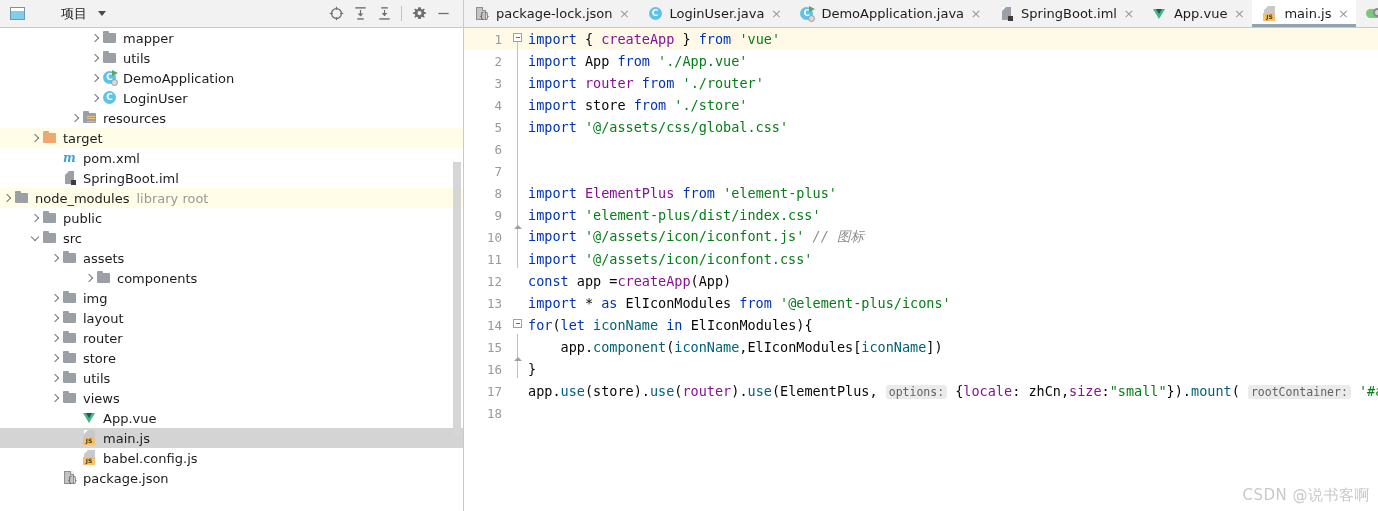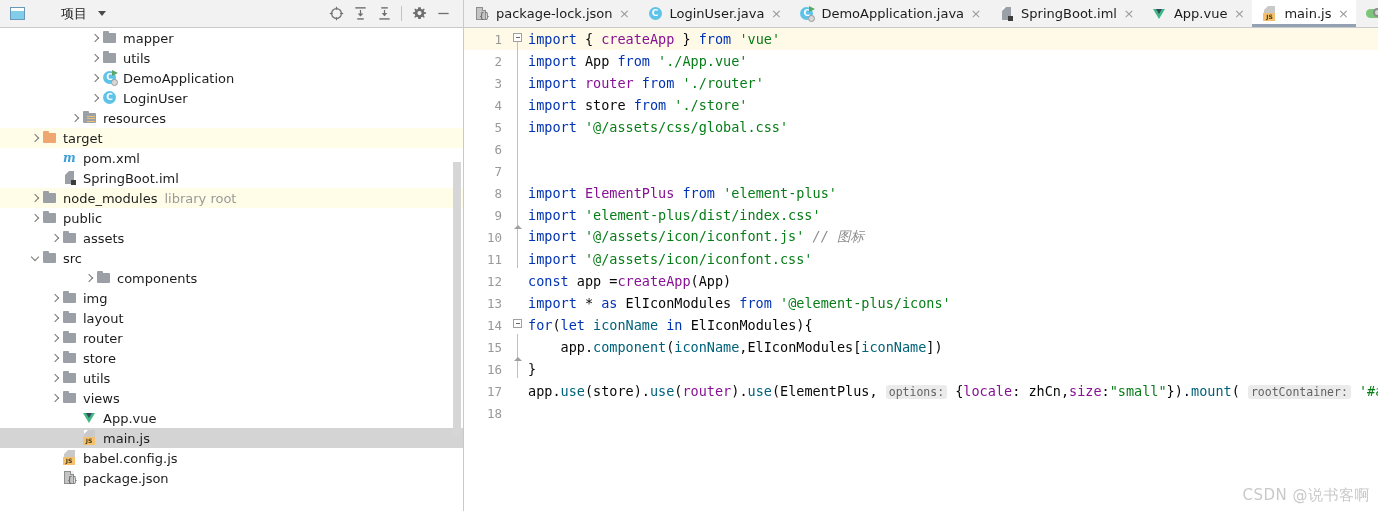--- a/index.html
+++ b/index.html
@@ -527,56 +527,56 @@
         </div>
         <div class="tree-row" style="padding-left: 48px;">
           <span class="arrow"></span>
           <span class="tree-icon ic-iml">
             <span class="pg"></span>
             <span class="corner"></span>
             <span class="sq"></span>
           </span>
           <span class="tree-label">SpringBoot.iml</span>
         </div>
-        <div class="tree-row hl-yellow" style="padding-left: 28px; text-align: center;">
+        <div class="tree-row hl-yellow" style=" text-align: center;">
           <span class="arrow">
             <span class="chev-r"></span>
           </span>
           <span class="tree-icon">
             <span class="folder"></span>
           </span>
           <span class="tree-label">node_modules</span>
           <span class="tree-sub">library root</span>
         </div>
         <div class="tree-row" style="padding-left: 28px;">
           <span class="arrow">
             <span class="chev-r"></span>
           </span>
           <span class="tree-icon">
             <span class="folder"></span>
           </span>
           <span class="tree-label">public</span>
         </div>
+        <div class="tree-row" style="padding-left: 28px;">
+          <span class="arrow">
+            <span class="chev-d"></span>
+          </span>
+          <span class="tree-icon">
+            <span class="folder"></span>
+          </span>
+          <span class="tree-label">src</span>
+        </div>
         <div class="tree-row" style="padding-left: 48px;">
           <span class="arrow">
             <span class="chev-r"></span>
           </span>
           <span class="tree-icon">
             <span class="folder"></span>
           </span>
           <span class="tree-label">assets</span>
-        </div>
-        <div class="tree-row" style="padding-left: 28px;">
-          <span class="arrow">
-            <span class="chev-d"></span>
-          </span>
-          <span class="tree-icon">
-            <span class="folder"></span>
-          </span>
-          <span class="tree-label">src</span>
         </div>
         <div class="tree-row" style="padding-left: 48px; margin-left: 34px;">
           <span class="arrow">
             <span class="chev-r"></span>
           </span>
           <span class="tree-icon">
             <span class="folder"></span>
           </span>
           <span class="tree-label">components</span>
         </div>
@@ -644,21 +644,21 @@
         </div>
         <div class="tree-row hl-sel" style="padding-left: 68px;">
           <span class="arrow"></span>
           <span class="tree-icon ic-js">
             <span class="pg"></span>
             <span class="corner"></span>
             <span class="tag">JS</span>
           </span>
           <span class="tree-label">main.js</span>
         </div>
-        <div class="tree-row" style="padding-left: 48px;">
+        <div class="tree-row" style="padding-left: 68px;">
           <span class="arrow"></span>
           <span class="tree-icon ic-js">
             <span class="pg"></span>
             <span class="corner"></span>
             <span class="tag">JS</span>
           </span>
           <span class="tree-label">babel.config.js</span>
         </div>
         <div class="tree-row" style="padding-left: 48px;">
           <span class="arrow"></span>

